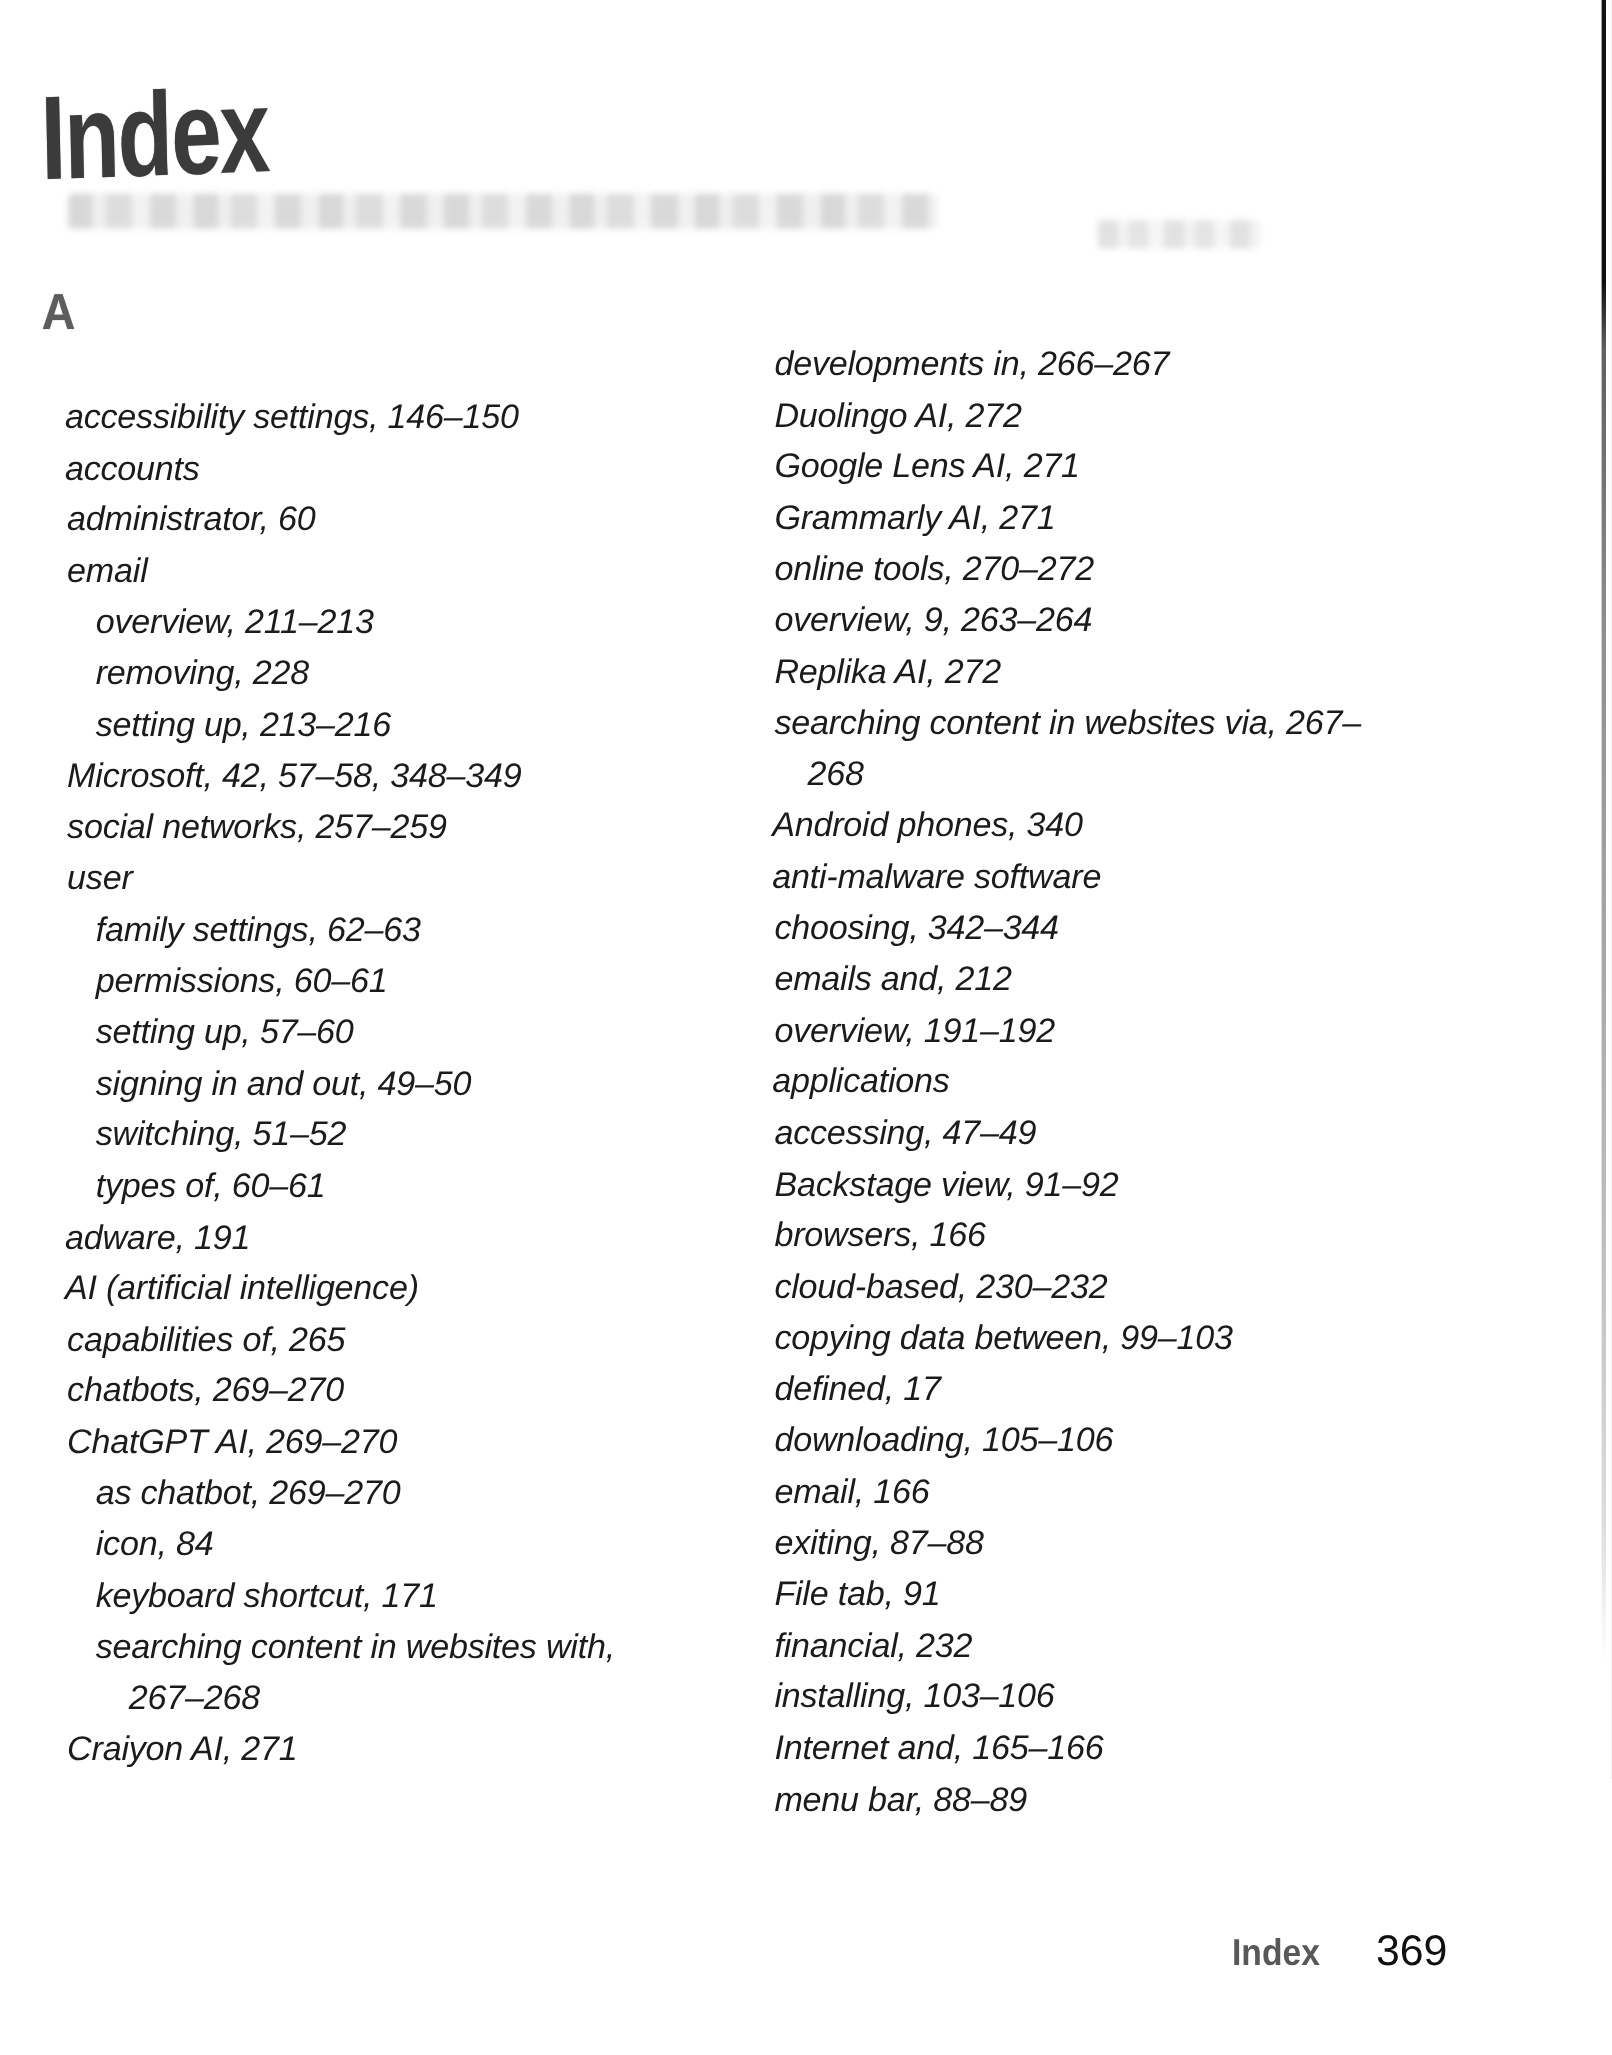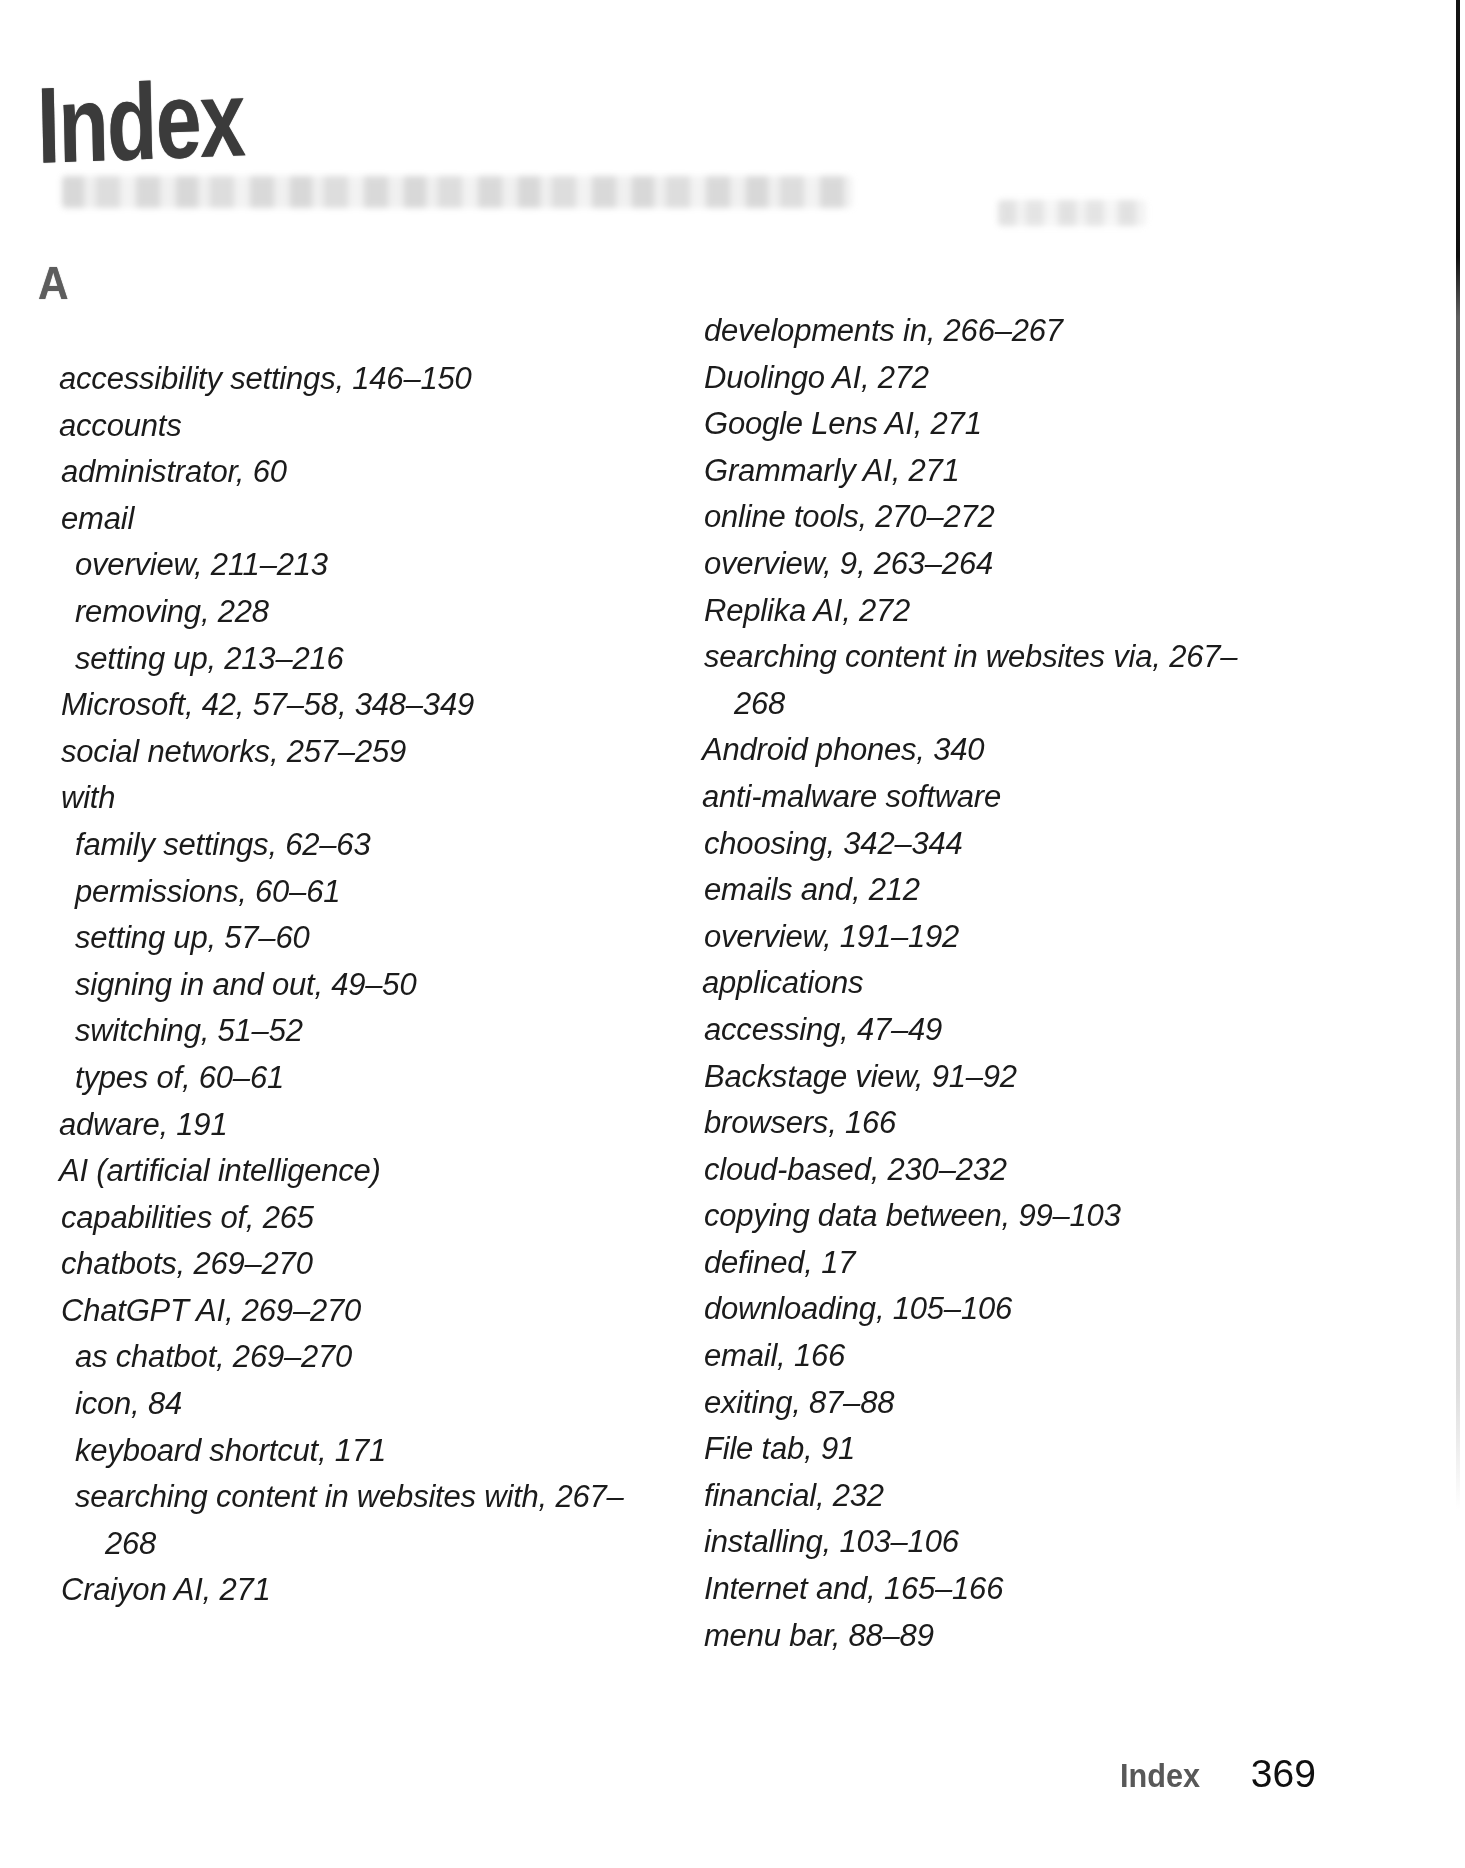--- a/index.html
+++ b/index.html
@@ -82,21 +82,21 @@
     line-height: 46.6px;
     letter-spacing: -0.2px;
     font-style: italic;
   }
   .col-left  { left: 47px;  top: 356px; }
   .col-right { left: 690px; top: 308px; }
 
   .entry { padding-left: 30px; text-indent: -30px; }
   .lvl0  { margin-left: 12px; }
   .lvl1  { margin-left: 14px; }
-  .lvl2  { margin-left: 28px; }
+  .lvl2  { margin-left: 40px; }
 
   .footer {
     position: absolute;
     left: 1120px; top: 1752px;
     display: flex;
     align-items: baseline;
     gap: 42px;
   }
   .footer-label {
     font-size: 34px;
@@ -125,21 +125,21 @@
   <div class="col col-left" id="col-left">
       <div class="entry lvl0">accessibility settings, 146–150</div>
       <div class="entry lvl0">accounts</div>
       <div class="entry lvl1">administrator, 60</div>
       <div class="entry lvl1">email</div>
       <div class="entry lvl2">overview, 211–213</div>
       <div class="entry lvl2">removing, 228</div>
       <div class="entry lvl2">setting up, 213–216</div>
       <div class="entry lvl1">Microsoft, 42, 57–58, 348–349</div>
       <div class="entry lvl1">social networks, 257–259</div>
-      <div class="entry lvl1">with</div>
+      <div class="entry lvl1">user</div>
       <div class="entry lvl2">family settings, 62–63</div>
       <div class="entry lvl2">permissions, 60–61</div>
       <div class="entry lvl2">setting up, 57–60</div>
       <div class="entry lvl2">signing in and out, 49–50</div>
       <div class="entry lvl2">switching, 51–52</div>
       <div class="entry lvl2">types of, 60–61</div>
       <div class="entry lvl0">adware, 191</div>
       <div class="entry lvl0">AI (artificial intelligence)</div>
       <div class="entry lvl1">capabilities of, 265</div>
       <div class="entry lvl1">chatbots, 269–270</div>

